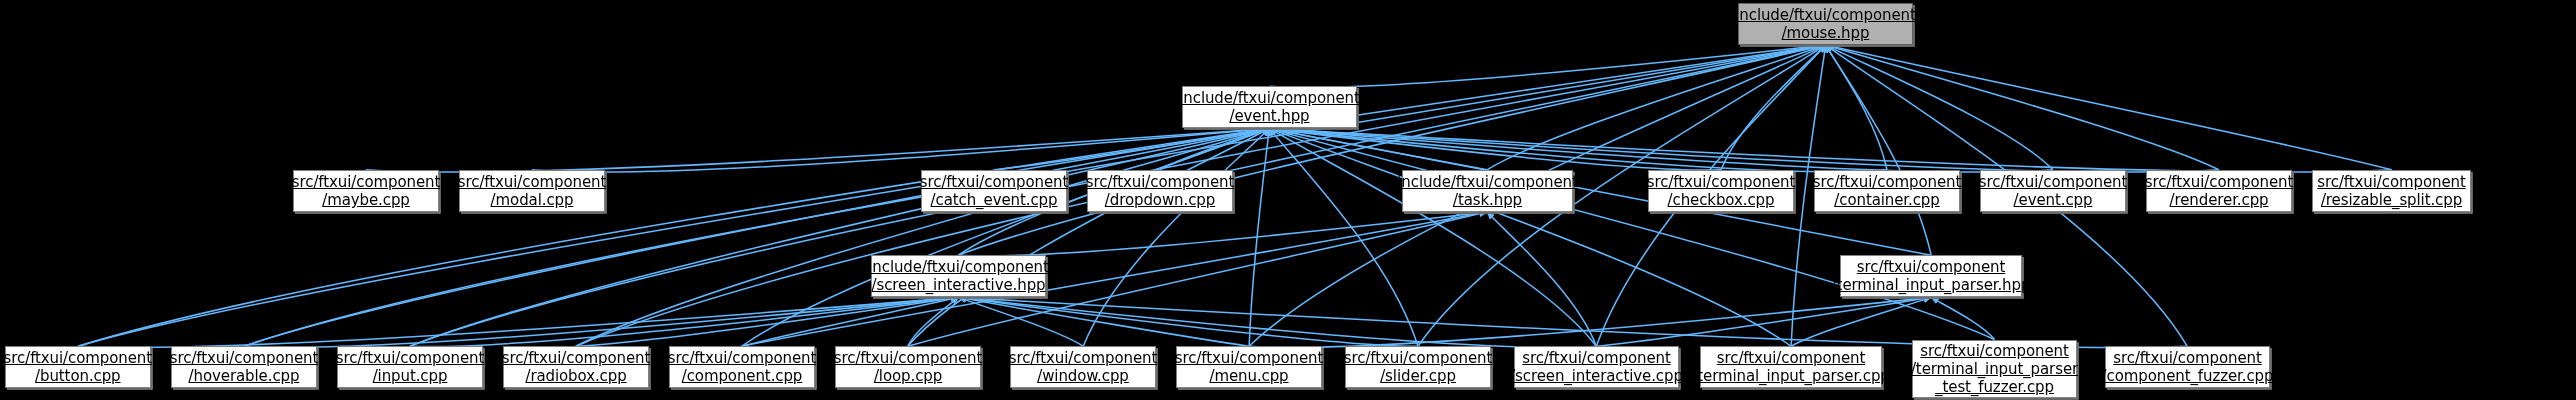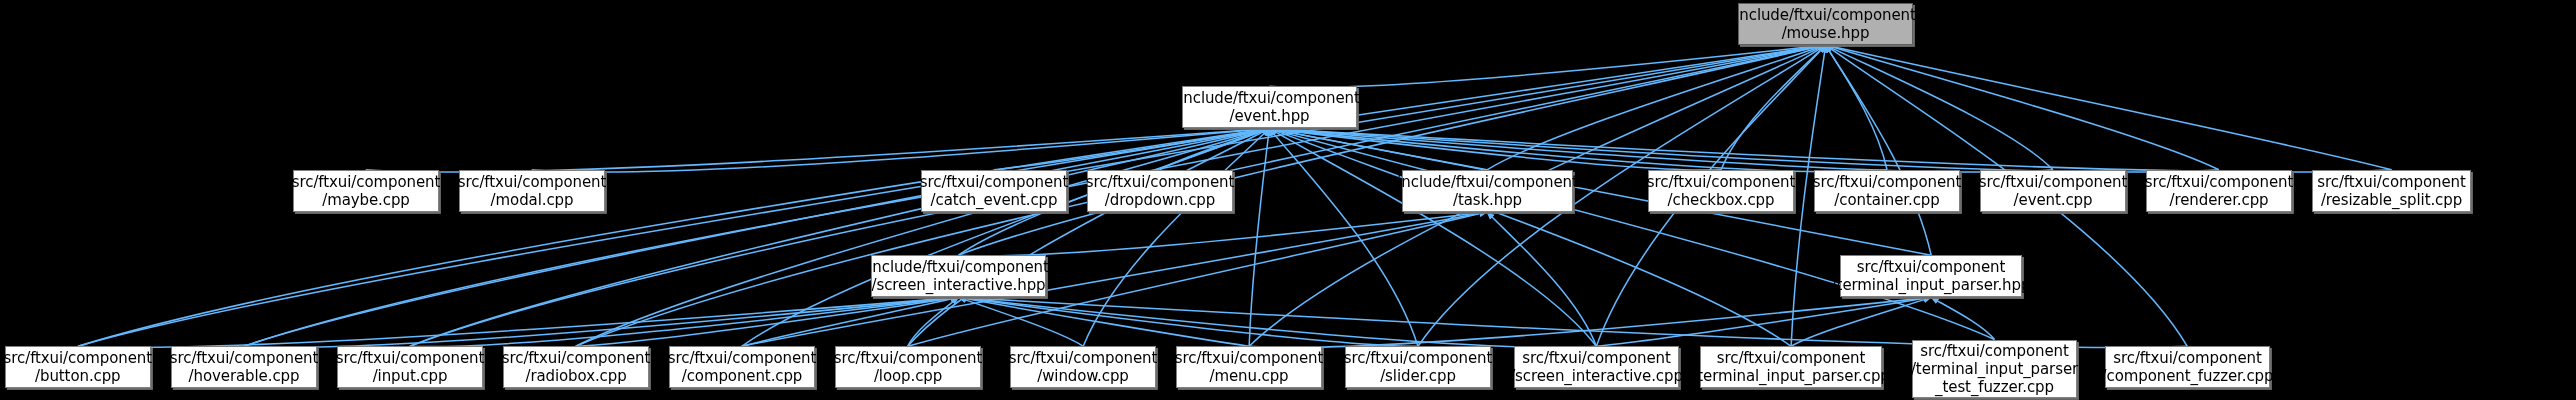--- a/index.html
+++ b/index.html
@@ -25,21 +25,21 @@
     color:#000000;
     font-size:15px;
     line-height:18px;
     white-space:pre;
     letter-spacing:-0.1px;
   }
   .node.root{
     background:#b0b0b0;
     border:1px solid #606060;
   }
-  .node .lbl{display:block;}
+  .node .lbl{display:block;text-decoration:underline;}
 </style>
 </head>
 <body>
 
 <div id="canvas">
   <svg id="edges" xmlns="http://www.w3.org/2000/svg" viewBox="0 0 2685 417" width="2576" height="400">
     <defs>
       <marker id="arw" viewBox="0 0 10 10" refX="9" refY="5" markerWidth="5.5" markerHeight="5.5" orient="auto-start-reverse">
         <path d="M0,1 L10,5 L0,9 z" fill="#63b8ff"></path>
       </marker>

